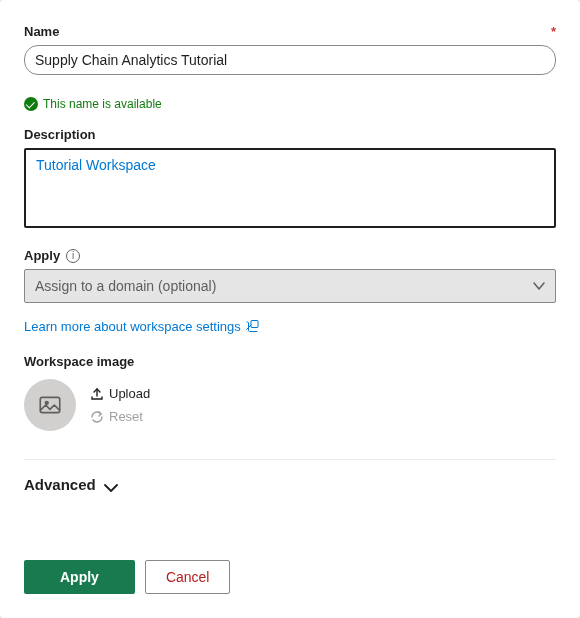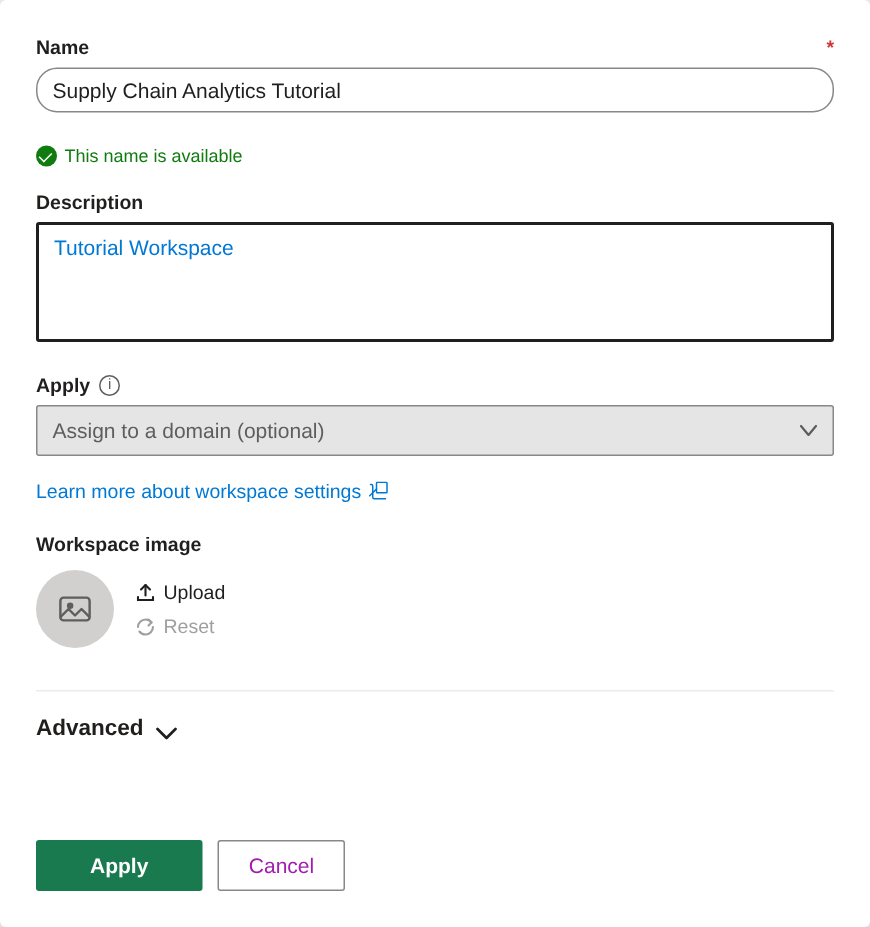--- a/index.html
+++ b/index.html
@@ -272,21 +272,21 @@
       border-radius: 2px;
       padding: 9px 36px;
       font-size: 14px;
       font-weight: 600;
       cursor: pointer;
       min-width: 70px;
     }
 
     .cancel-btn {
       background: white;
-      color: #a21caf;
+      color: #b91c1c;
       border: 1px solid #8a8886;
       border-radius: 2px;
       padding: 8px 20px;
       font-size: 14px;
       cursor: pointer;
       min-width: 70px;
     }
   </style>
 </head>
 <body>

